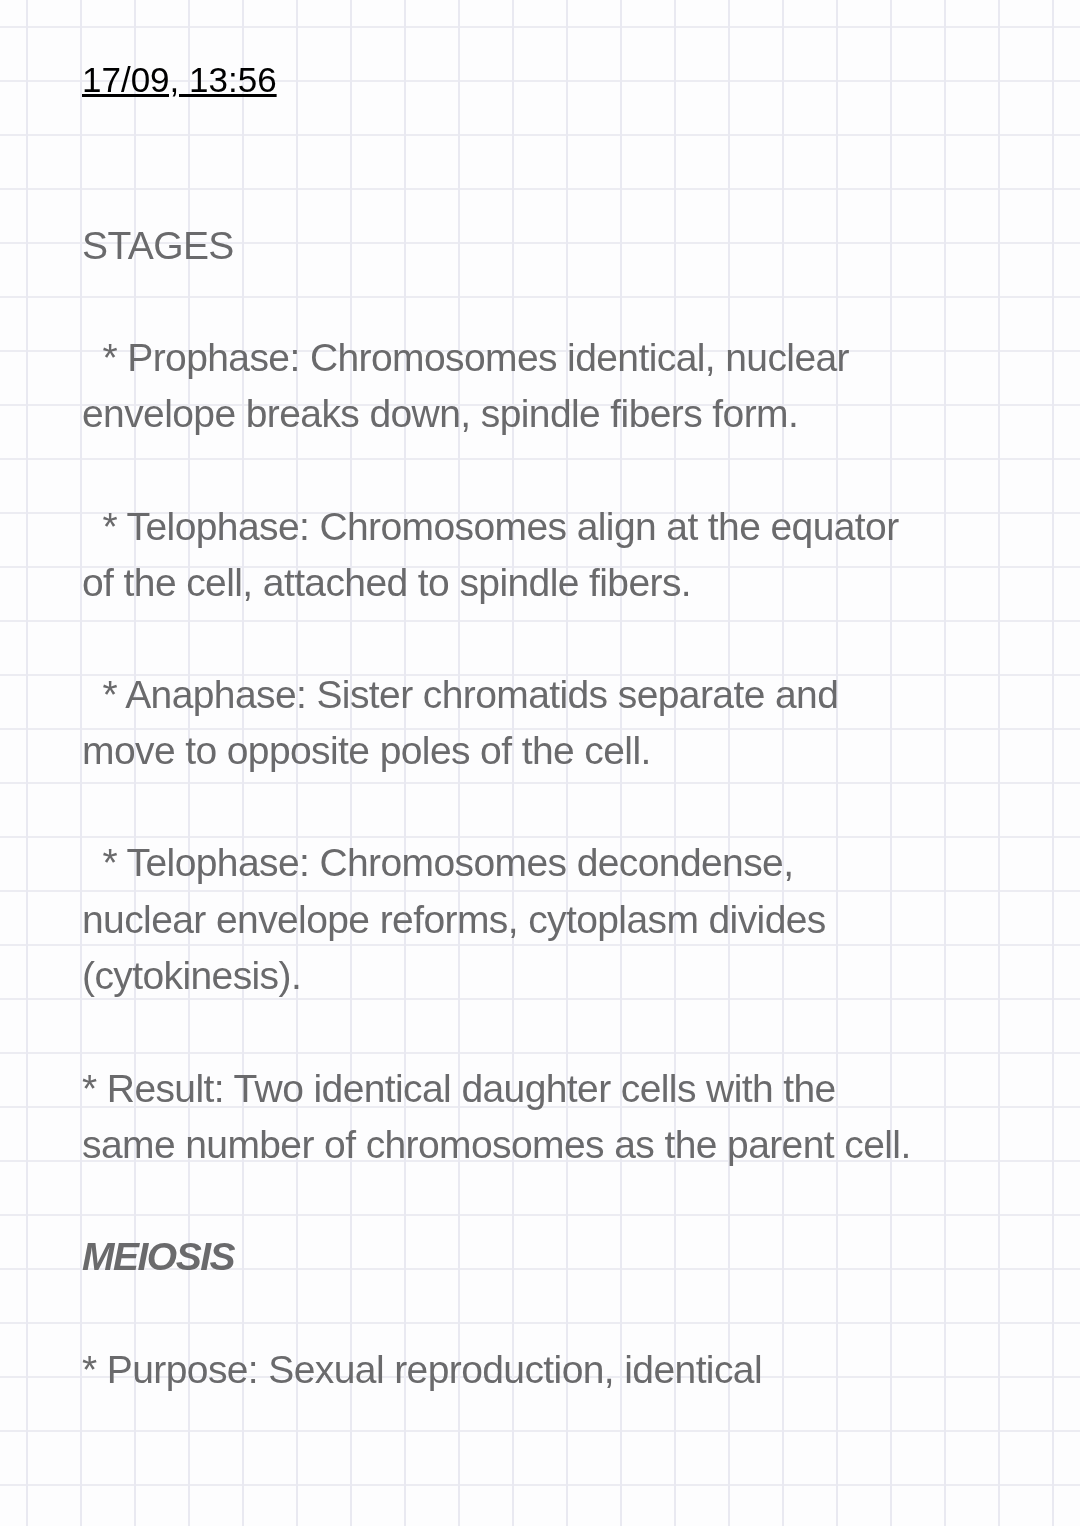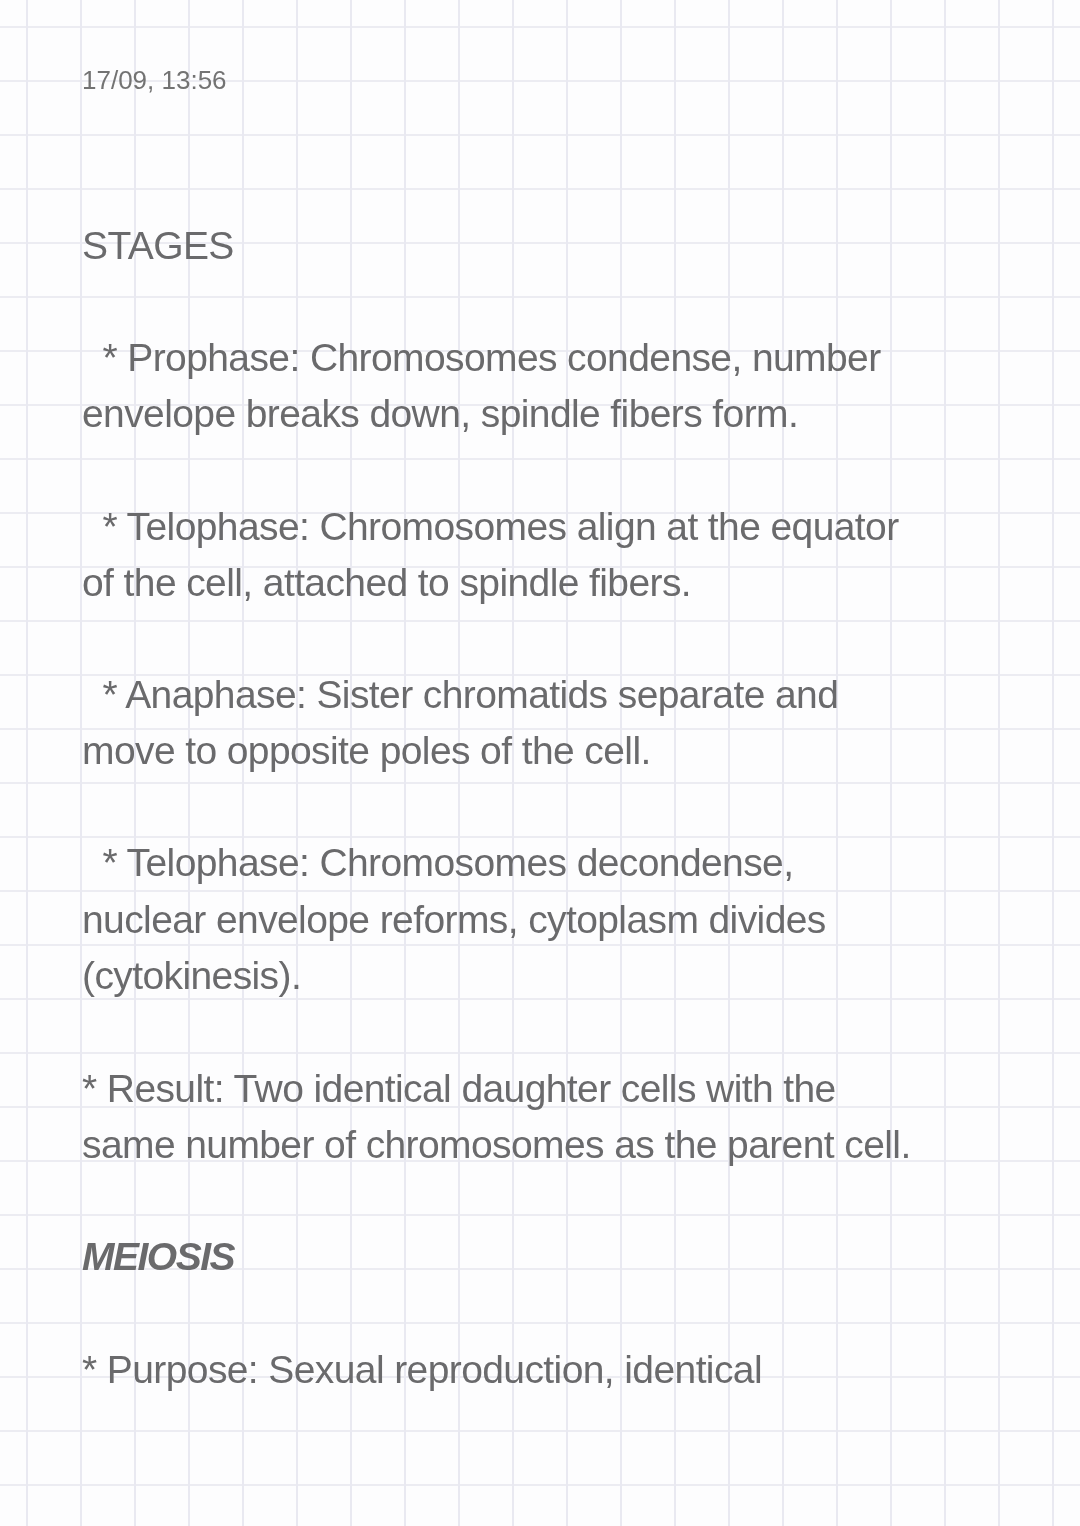--- a/index.html
+++ b/index.html
@@ -19,25 +19,26 @@
   .note {
     position: absolute;
     left: 82px;
     top: 0;
     width: 940px;
   }
   .timestamp {
     position: absolute;
     top: 58px;
     left: 0;
-    font-size: 26px;
+    font-size: 35px;
     line-height: 44px;
-    color: #737373;
+    color: #000000;
     letter-spacing: 0px;
     white-space: nowrap;
+    text-decoration: underline;
   }
   .line {
     position: absolute;
     left: 0;
     font-size: 39px;
     line-height: 56px;
     color: #6a6a6c;
     white-space: pre;
     letter-spacing: -0.6px;
     text-align: right;
@@ -46,21 +47,21 @@
 </style>
 </head>
 <body>
 
 <div class="note">
   <div class="timestamp">17/09, 13:56</div>
 
   <div class="line" style="top:218px">STAGES</div>
 
   <div>
-    <div class="line" style="top:330px">  * Prophase: Chromosomes condense, number</div>
+    <div class="line" style="top:330px">  * Prophase: Chromosomes identical, nuclear</div>
     <div class="line" style="top:386px">envelope breaks down, spindle fibers form.</div>
   </div>
 
   <div>
     <div class="line" style="top:499px">  * Telophase: Chromosomes align at the equator</div>
     <div class="line" style="top:555px">of the cell, attached to spindle fibers.</div>
   </div>
 
   <div>
     <div class="line" style="top:667px">  * Anaphase: Sister chromatids separate and</div>

